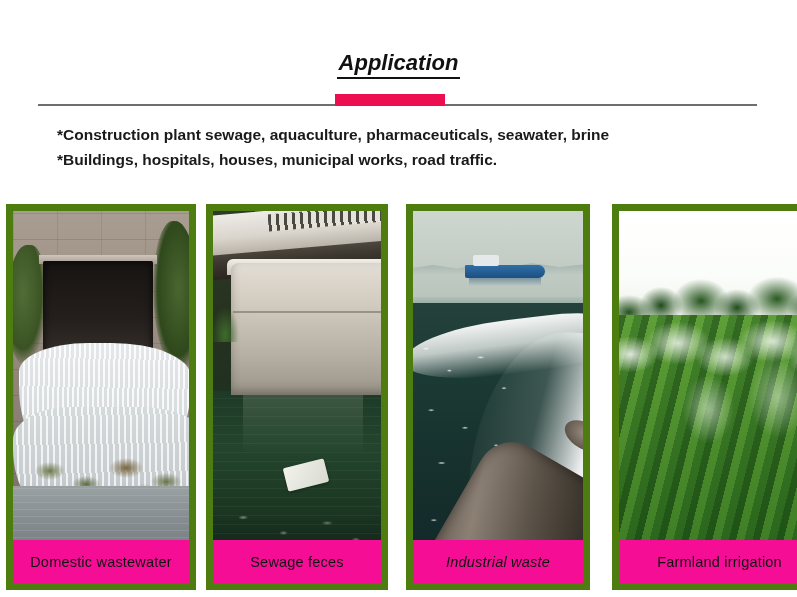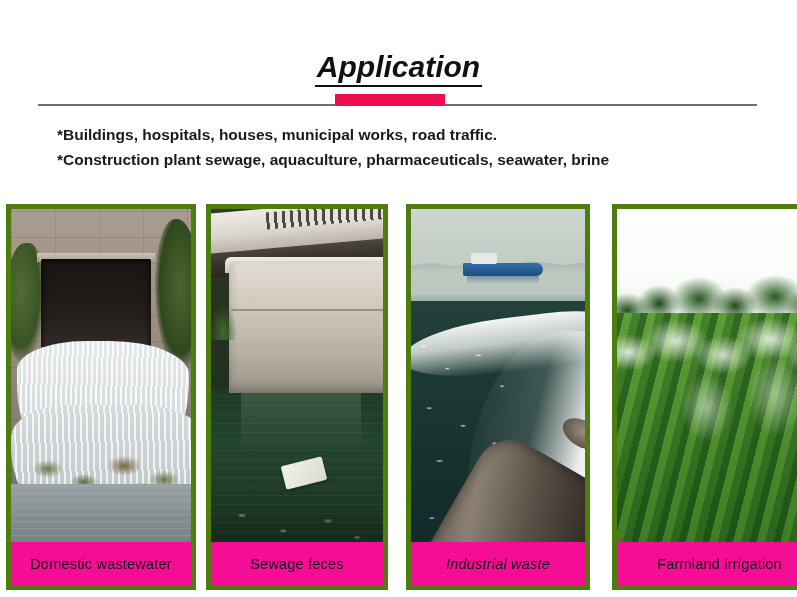--- a/index.html
+++ b/index.html
@@ -15,21 +15,21 @@
     font-family: "Liberation Sans", sans-serif;
   }
 
   
   .slide-title {
     position: absolute;
     top: 50px;
     left: 0;
     width: 797px;
     text-align: center;
-    font-size: 30px;
+    font-size: 22px;
     font-weight: bold;
     font-style: italic;
     color: #111111;
     letter-spacing: 0px;
   }
   .slide-title span {
     border-bottom: 2px solid #111111;
     padding: 0 2px 2px 2px;
   }
 
@@ -72,21 +72,21 @@
     left: 0;
     top: 204px;
     width: 797px;
     height: 386px;
   }
   .panel {
     position: absolute;
     top: 0;
     height: 386px;
     box-sizing: border-box;
-    border: 5px solid #4d7c0f;
+    border: 7px solid #4d7c0f;
     overflow: hidden;
     background: #ffffff;
   }
   .panel-1 { left: 6px;   width: 190px; }
   .panel-2 { left: 206px; width: 182px; }
   .panel-3 { left: 406px; width: 184px; }
   .panel-4 { left: 612px; width: 215px; }
 
   .photo {
     position: absolute;
@@ -353,22 +353,22 @@
 <body>
 
 <div class="slide-title">
   <span>Application</span>
 </div>
 
 <div class="divider-line"></div>
 <div class="accent-bar"></div>
 
 <div class="bullets">
+  <div class="bullet-line">*Construction plant sewage, aquaculture, pharmaceuticals, seawater, brine</div>
   <div class="bullet-line">*Buildings, hospitals, houses, municipal works, road traffic.</div>
-  <div class="bullet-line">*Construction plant sewage, aquaculture, pharmaceuticals, seawater, brine</div>
 </div>
 
 <div class="panel-row">
 
   <div class="panel panel-1">
     <div class="photo">
       <div class="p1-wall"></div>
       <div class="p1-vine-l"></div>
       <div class="p1-vine-r"></div>
       <div class="p1-tunnel-lip"></div>

